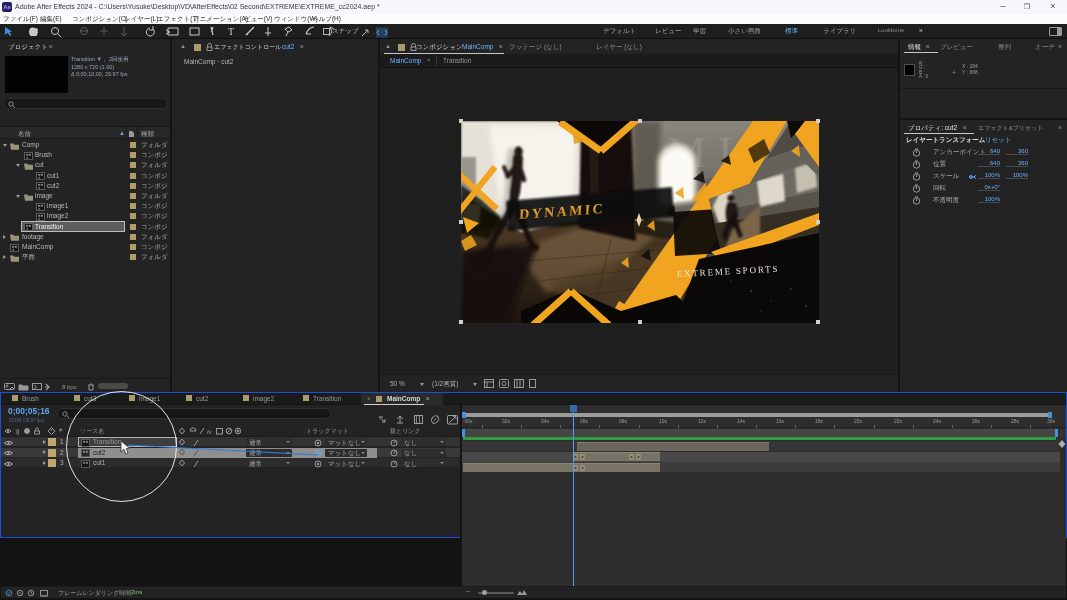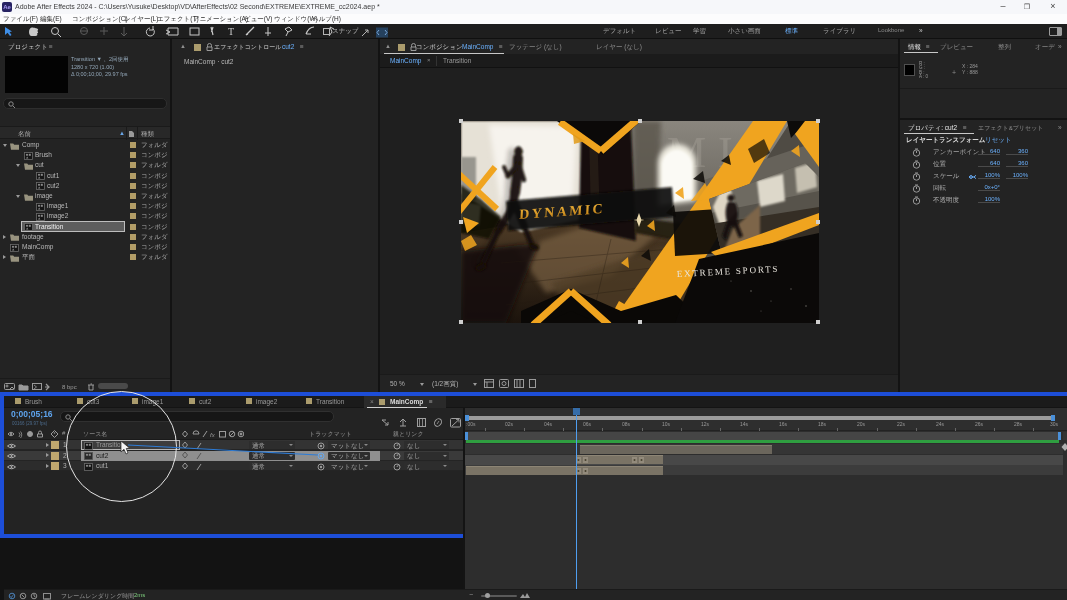--- a/index.html
+++ b/index.html
@@ -20,21 +20,21 @@
 .phead{position:absolute;left:0;top:0;width:100%;height:15px;background:#232323;font-size:6.5px;color:#c3c3c3;white-space:nowrap}
 .ptxt{position:absolute;top:4px}
 .blue{color:#6cb2ff}
 .grey{color:#8f8f8f}
 #projpanel{left:0;top:39px;width:170px;height:353px}
 #ecpanel{left:172px;top:39px;width:206px;height:353px}
 #comppanel{left:380px;top:39px;width:518px;height:353px}
 #rightcol1{left:900px;top:39px;width:167px;height:79px}
 #rightcol2{left:900px;top:120px;width:167px;height:272px}
 
-#timeline{left:0;top:392px;width:1067px;height:146px;background:#232323;border:4px solid #1d4ed8}
+#timeline{left:0;top:392px;width:1067px;height:146px;background:#232323;border:1px solid #1d4ed8}
 #tlgraph{left:461px;top:12px;width:604px;height:181px;background:#2d2d2d}
 .rl{position:absolute;top:13px;font-size:5px;color:#9a9a9a}
 .tick{position:absolute;top:20px;width:1px;height:3px;background:#666}
 .nw{white-space:nowrap}
 .caret{display:inline-block;width:0;height:0;border-left:2.5px solid transparent;border-right:2.5px solid transparent;border-top:3px solid #9a9a9a}
 </style></head>
 <body>
 <div id="app">
 
 <div class="abs" id="titlebar"></div>

